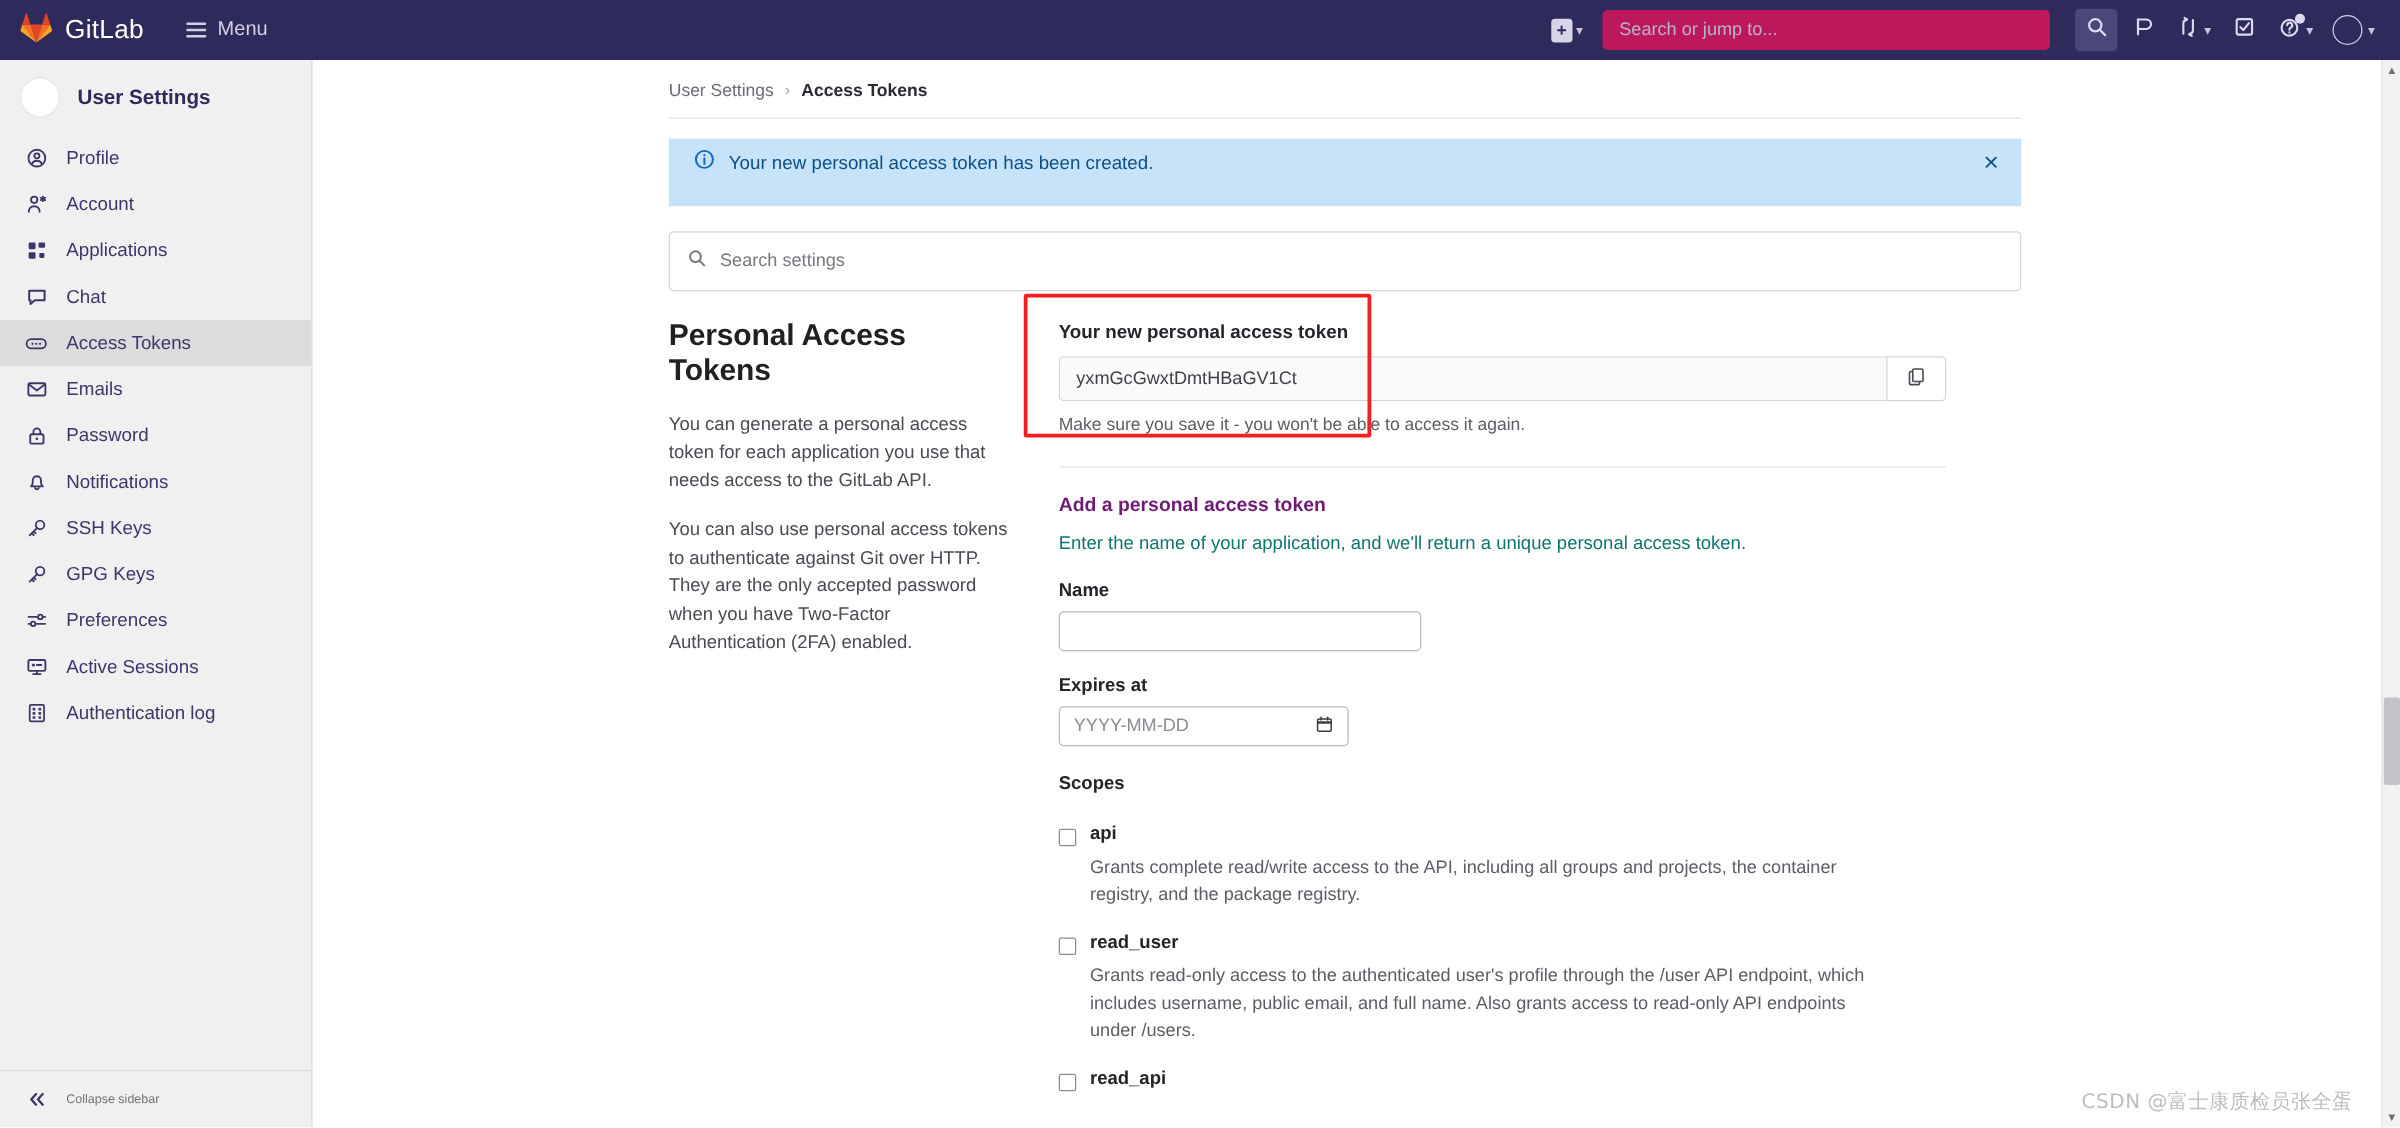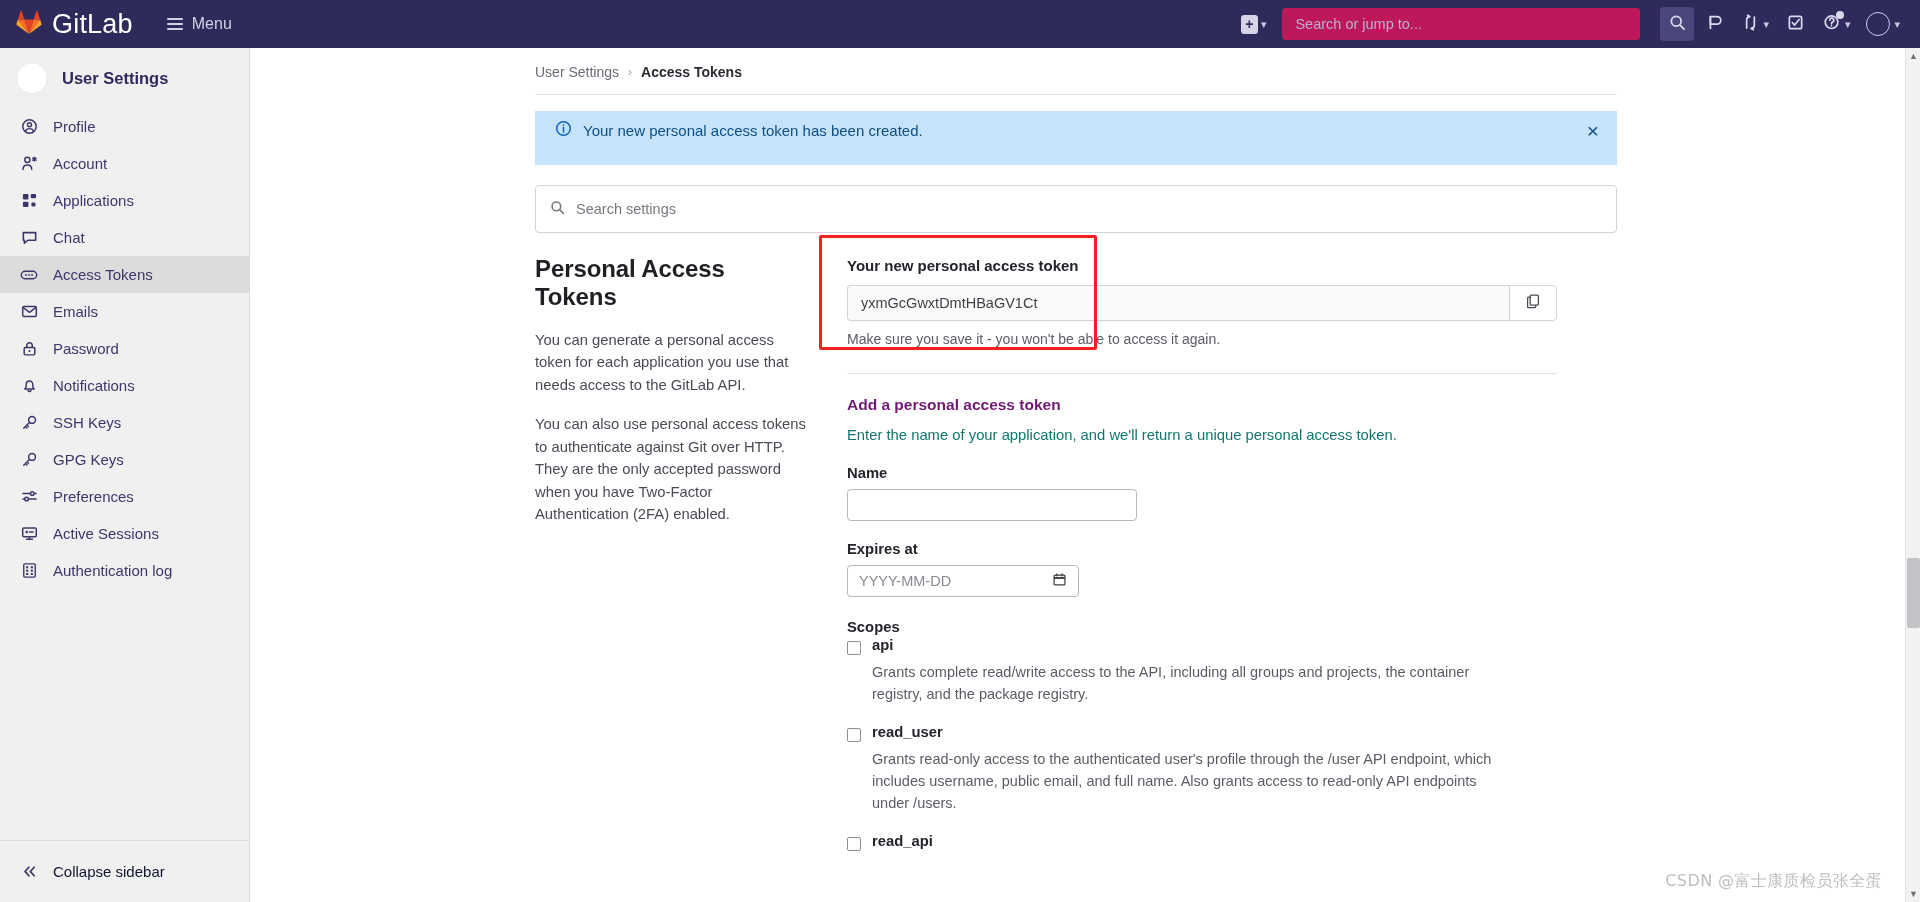--- a/index.html
+++ b/index.html
@@ -11,21 +11,21 @@
   }
   body { position: relative; }
 
   
   .topnav {
     position: absolute; top: 0; left: 0; width: 1920px; height: 48px;
     background: #2e2a5b; display: flex; align-items: center;
     padding: 0 14px 0 16px; z-index: 40;
   }
   .brand { display: flex; align-items: center; gap: 10px; }
-  .brand-name { color: #fff; font-size: 27px; font-weight: 400; letter-spacing: .2px; }
+  .brand-name { color: #fff; font-size: 21px; font-weight: 400; letter-spacing: .2px; }
   .menu-btn {
     display: flex; align-items: center; gap: 9px; margin-left: 26px;
     color: #d2d0e4; font-size: 16px; padding: 6px 8px; border-radius: 4px; cursor: pointer;
   }
   .hamburger { display: flex; flex-direction: column; gap: 3px; }
   .hamburger i { display: block; width: 16px; height: 2px; background: #d2d0e4; border-radius: 1px; }
 
   .nav-spacer { flex: 1; }
 
   .plus-group { display: flex; align-items: center; gap: 3px; margin-right: 16px; cursor: pointer; }
@@ -71,23 +71,23 @@
   .sb-list { flex: 1; padding-top: 2px; overflow: hidden; }
   .sb-item {
     display: flex; align-items: center; gap: 15px;
     height: 37px; padding: 0 12px 0 20px; margin: 0 0 0 0;
     color: #3c3769; font-size: 15px; cursor: pointer; text-decoration: none;
   }
   .sb-item.active { background: #dcdcdc; font-weight: 400; }
   .sb-ico { width: 18px; height: 18px; display: flex; align-items: center; justify-content: center; flex: 0 0 18px; }
   .sb-ico svg { display: block; }
   .sb-footer {
-    border-top: 1px solid #dbdbdb; height: 62px;
+    border-top: 1px solid #dbdbdb; height: 46px;
     display: flex; align-items: center; gap: 15px; padding: 0 12px 0 20px;
-    color: #0f172a; font-size: 15px; cursor: pointer;
+    color: #737373; font-size: 10px; cursor: pointer;
   }
 
   
   .content {
     position: absolute; top: 48px; left: 250px; width: 1670px; height: 854px;
     background: #fff; overflow: hidden;
   }
   .crumbs {
     display: flex; align-items: center; gap: 9px;
     font-size: 14px; padding: 16px 0 14px 285px;
@@ -524,21 +524,21 @@
         <span>
           <svg width="15" height="15" viewBox="0 0 16 16" fill="none" stroke="#3c3c44" stroke-width="1.3">
             <rect x="2.2" y="3.4" width="11.6" height="10.4" rx="1.1"></rect>
             <line x1="2.2" y1="6.4" x2="13.8" y2="6.4" stroke-width="2"></line>
             <line x1="5.2" y1="1.9" x2="5.2" y2="4.2" stroke-linecap="round"></line>
             <line x1="10.8" y1="1.9" x2="10.8" y2="4.2" stroke-linecap="round"></line>
           </svg>
         </span>
       </div>
 
-      <div class="field-label" style="margin-bottom:2px;">Scopes</div>
+      <div class="field-label" style="margin-bottom:24px;">Scopes</div>
 
       <div class="scope-row">
         <span class="cbox"></span>
         <span class="scope-name">api</span>
       </div>
       <div class="scope-desc">Grants complete read/write access to the API, including all groups and projects, the container registry, and the package registry.</div>
 
       <div class="scope-row">
         <span class="cbox"></span>
         <span class="scope-name">read_user</span>

